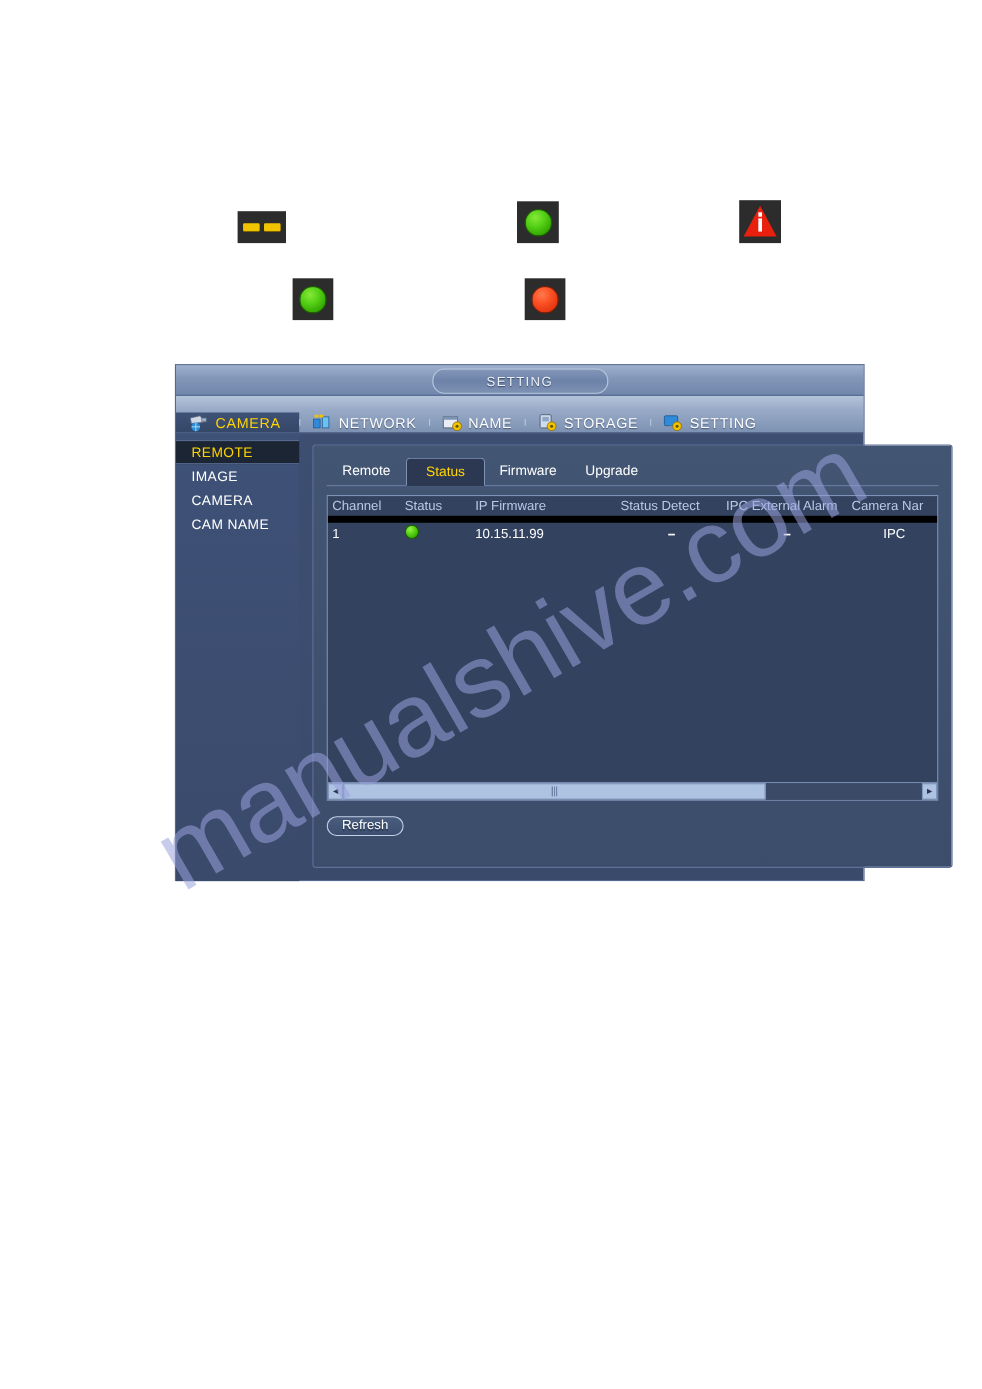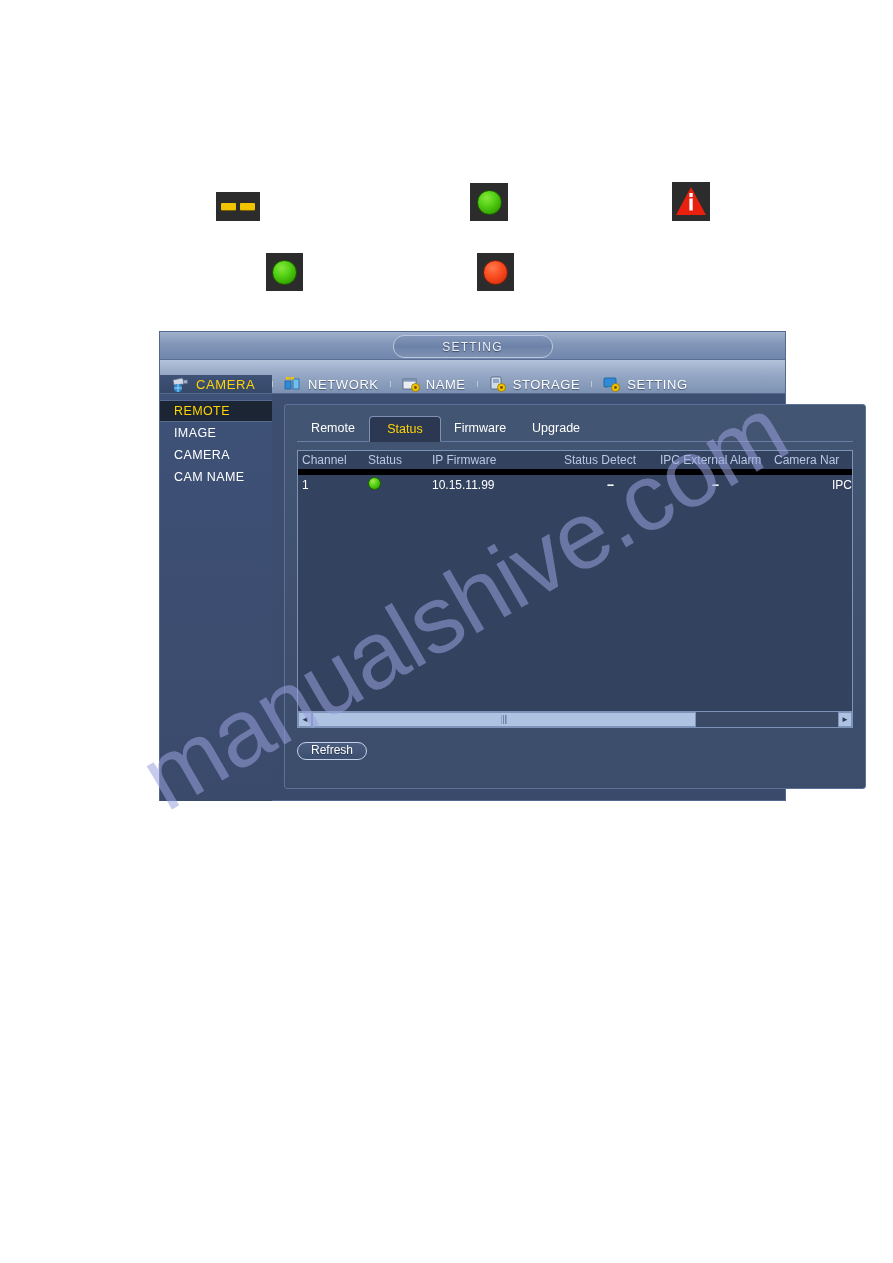--- a/index.html
+++ b/index.html
@@ -276,21 +276,21 @@
     white-space: nowrap;
     overflow: hidden;
   }
   .c-channel { width: 62px; }
   .c-status  { width: 60px; }
   .c-ip      { width: 128px; }
   .c-vd      { width: 92px; text-align: center; }
   .c-alarm   { width: 110px; text-align: center; }
   .c-name    { width: 78px; text-align: center; }
   #status-table td.c-vd, #status-table td.c-alarm { text-align: center; }
-  #status-table td.c-name { text-align: right; }
+  #status-table td.c-name { text-align: center; }
   .cell-dash {
     color: #e3b100;
     letter-spacing: -1px;
     font-weight: bold;
   }
   .dot {
     display: inline-block;
     width: 11px;
     height: 11px;
     border-radius: 50%;

